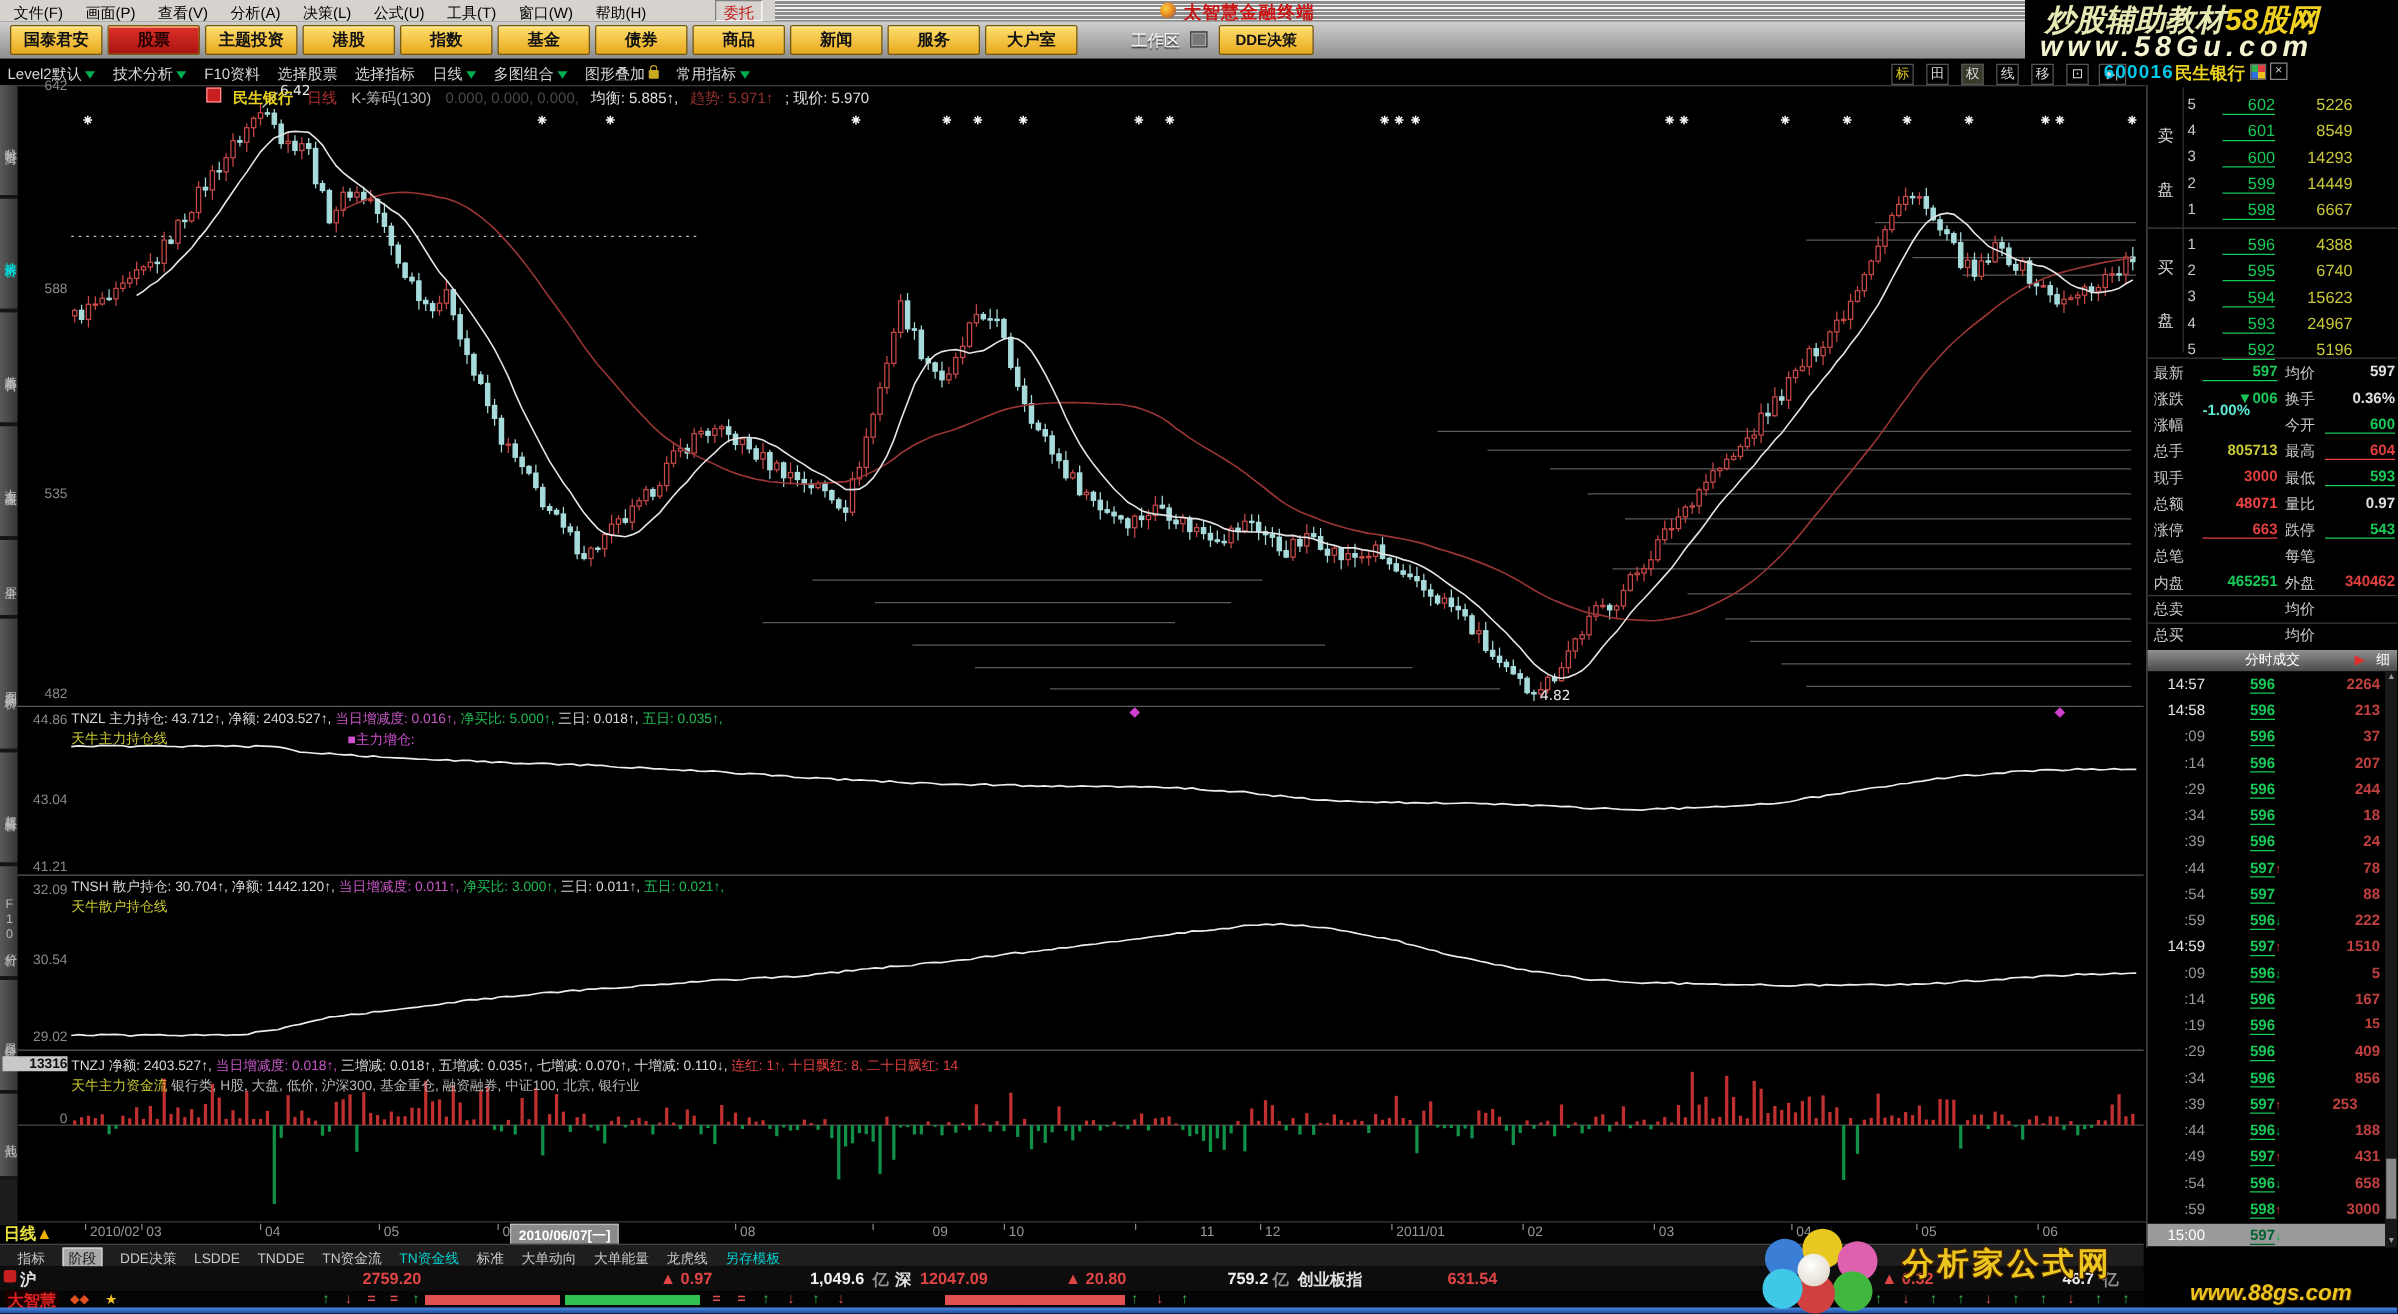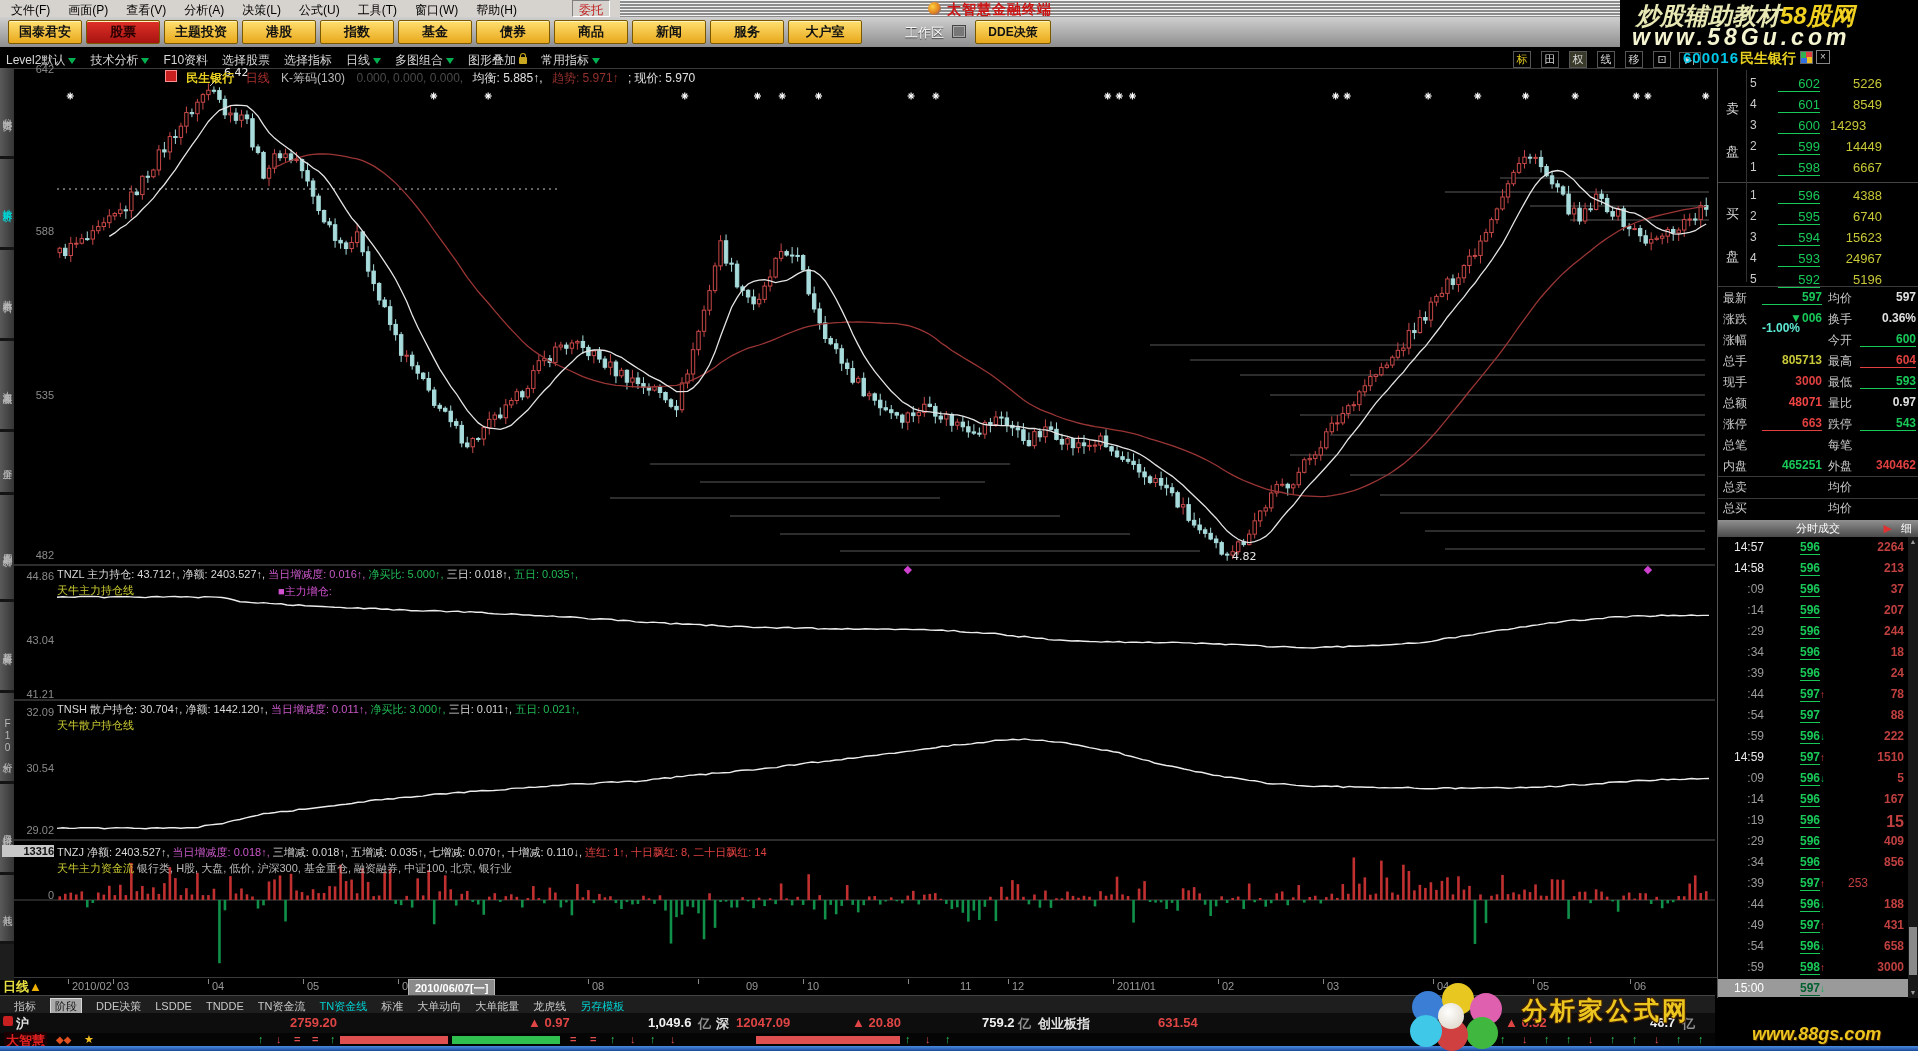--- a/index.html
+++ b/index.html
@@ -1233,21 +1233,21 @@
   <div class="abs" style="left:1717px;top:68px;width:201px;height:930px;background:#000;border-left:1px solid #555;"></div>
   <div id="rp-content">
       <div class="abs ob-num" style="left: 1750px; top: 76px;">5</div>
       <div class="abs price-g" style="left: 1778px; top: 76px; width: 42px; text-align: right; font-size: 13px;">602</div>
       <div class="abs vol-y" style="left: 1830px; top: 76px; width: 52px; text-align: right; font-size: 13px;">5226</div>
       <div class="abs ob-num" style="left: 1750px; top: 97px;">4</div>
       <div class="abs price-g" style="left: 1778px; top: 97px; width: 42px; text-align: right; font-size: 13px;">601</div>
       <div class="abs vol-y" style="left: 1830px; top: 97px; width: 52px; text-align: right; font-size: 13px;">8549</div>
       <div class="abs ob-num" style="left: 1750px; top: 118px;">3</div>
       <div class="abs price-g" style="left: 1778px; top: 118px; width: 42px; text-align: right; font-size: 13px;">600</div>
-      <div class="abs vol-y" style="left: 1830px; top: 118px; width: 52px; font-size: 13px;">14293</div>
+      <div class="abs vol-y" style="left: 1830px; top: 118px; width: 52px; text-align: right; font-size: 13px;">14293</div>
       <div class="abs ob-num" style="left: 1750px; top: 139px;">2</div>
       <div class="abs price-g" style="left: 1778px; top: 139px; width: 42px; text-align: right; font-size: 13px;">599</div>
       <div class="abs vol-y" style="left: 1830px; top: 139px; width: 52px; text-align: right; font-size: 13px;">14449</div>
       <div class="abs ob-num" style="left: 1750px; top: 160px;">1</div>
       <div class="abs price-g" style="left: 1778px; top: 160px; width: 42px; text-align: right; font-size: 13px;">598</div>
       <div class="abs vol-y" style="left: 1830px; top: 160px; width: 52px; text-align: right; font-size: 13px;">6667</div>
       <div class="abs ob-num" style="left: 1750px; top: 188px;">1</div>
       <div class="abs price-g" style="left: 1778px; top: 188px; width: 42px; text-align: right; font-size: 13px;">596</div>
       <div class="abs vol-y" style="left: 1830px; top: 188px; width: 52px; text-align: right; font-size: 13px;">4388</div>
       <div class="abs ob-num" style="left: 1750px; top: 209px;">2</div>
@@ -1349,30 +1349,30 @@
       <div class="abs" style="left: 1800px; top: 750px; font-size: 12px; font-weight: bold;"><span style="color: rgb(24, 200, 88); border-bottom: 1px solid rgb(24, 200, 88);">597</span><span class="up-ar">↑</span></div>
       <div class="abs" style="left: 1848px; top: 750px; width: 56px; text-align: right; font-size: 12px; font-weight: bold; color: rgb(192, 64, 64);">1510</div>
       <div class="abs ts-time part" style="left: 1722px; top: 771px; width: 42px; text-align: right;">:09</div>
       <div class="abs" style="left: 1800px; top: 771px; font-size: 12px; font-weight: bold;"><span style="color: rgb(24, 200, 88); border-bottom: 1px solid rgb(24, 200, 88);">596</span><span class="dn-ar">↓</span></div>
       <div class="abs" style="left: 1848px; top: 771px; width: 56px; text-align: right; font-size: 12px; font-weight: bold; color: rgb(192, 64, 64);">5</div>
       <div class="abs ts-time part" style="left: 1722px; top: 792px; width: 42px; text-align: right;">:14</div>
       <div class="abs" style="left: 1800px; top: 792px; font-size: 12px; font-weight: bold;"><span style="color: rgb(24, 200, 88); border-bottom: 1px solid rgb(24, 200, 88);">596</span></div>
       <div class="abs" style="left: 1848px; top: 792px; width: 56px; text-align: right; font-size: 12px; font-weight: bold; color: rgb(192, 64, 64);">167</div>
       <div class="abs ts-time part" style="left: 1722px; top: 813px; width: 42px; text-align: right;">:19</div>
       <div class="abs" style="left: 1800px; top: 813px; font-size: 12px; font-weight: bold;"><span style="color: rgb(24, 200, 88); border-bottom: 1px solid rgb(24, 200, 88);">596</span></div>
-      <div class="abs" style="left: 1848px; top: 813px; width: 56px; text-align: right; font-size: 16px; font-weight: bold; color: rgb(192, 64, 64);">15</div>
+      <div class="abs" style="left: 1848px; top: 813px; width: 56px; text-align: right; font-size: 11px; font-weight: bold; color: rgb(192, 64, 64);">15</div>
       <div class="abs ts-time part" style="left: 1722px; top: 834px; width: 42px; text-align: right;">:29</div>
       <div class="abs" style="left: 1800px; top: 834px; font-size: 12px; font-weight: bold;"><span style="color: rgb(24, 200, 88); border-bottom: 1px solid rgb(24, 200, 88);">596</span></div>
       <div class="abs" style="left: 1848px; top: 834px; width: 56px; text-align: right; font-size: 12px; font-weight: bold; color: rgb(192, 64, 64);">409</div>
       <div class="abs ts-time part" style="left: 1722px; top: 855px; width: 42px; text-align: right;">:34</div>
       <div class="abs" style="left: 1800px; top: 855px; font-size: 12px; font-weight: bold;"><span style="color: rgb(24, 200, 88); border-bottom: 1px solid rgb(24, 200, 88);">596</span></div>
       <div class="abs" style="left: 1848px; top: 855px; width: 56px; text-align: right; font-size: 12px; font-weight: bold; color: rgb(192, 64, 64);">856</div>
       <div class="abs ts-time part" style="left: 1722px; top: 876px; width: 42px; text-align: right;">:39</div>
       <div class="abs" style="left: 1800px; top: 876px; font-size: 12px; font-weight: bold;"><span style="color: rgb(24, 200, 88); border-bottom: 1px solid rgb(24, 200, 88);">597</span><span class="up-ar">↑</span></div>
-      <div class="abs" style="left: 1848px; top: 876px; width: 56px; text-align: left; font-size: 12px; font-weight: normal; color: rgb(192, 64, 64);">253</div>
+      <div class="abs" style="left: 1848px; top: 876px; width: 56px; text-align: center; font-size: 12px; font-weight: bold; color: rgb(192, 64, 64);">253</div>
       <div class="abs ts-time part" style="left: 1722px; top: 897px; width: 42px; text-align: right;">:44</div>
       <div class="abs" style="left: 1800px; top: 897px; font-size: 12px; font-weight: bold;"><span style="color: rgb(24, 200, 88); border-bottom: 1px solid rgb(24, 200, 88);">596</span><span class="dn-ar">↓</span></div>
       <div class="abs" style="left: 1848px; top: 897px; width: 56px; text-align: right; font-size: 12px; font-weight: bold; color: rgb(192, 64, 64);">188</div>
       <div class="abs ts-time part" style="left: 1722px; top: 918px; width: 42px; text-align: right;">:49</div>
       <div class="abs" style="left: 1800px; top: 918px; font-size: 12px; font-weight: bold;"><span style="color: rgb(24, 200, 88); border-bottom: 1px solid rgb(24, 200, 88);">597</span><span class="up-ar">↑</span></div>
       <div class="abs" style="left: 1848px; top: 918px; width: 56px; text-align: right; font-size: 12px; font-weight: bold; color: rgb(192, 64, 64);">431</div>
       <div class="abs ts-time part" style="left: 1722px; top: 939px; width: 42px; text-align: right;">:54</div>
       <div class="abs" style="left: 1800px; top: 939px; font-size: 12px; font-weight: bold;"><span style="color: rgb(24, 200, 88); border-bottom: 1px solid rgb(24, 200, 88);">596</span><span class="dn-ar">↓</span></div>
       <div class="abs" style="left: 1848px; top: 939px; width: 56px; text-align: right; font-size: 12px; font-weight: bold; color: rgb(192, 64, 64);">658</div>
       <div class="abs ts-time part" style="left: 1722px; top: 960px; width: 42px; text-align: right;">:59</div>

